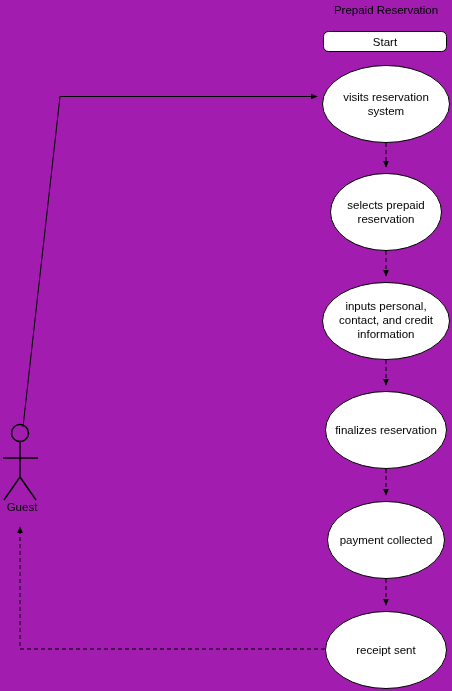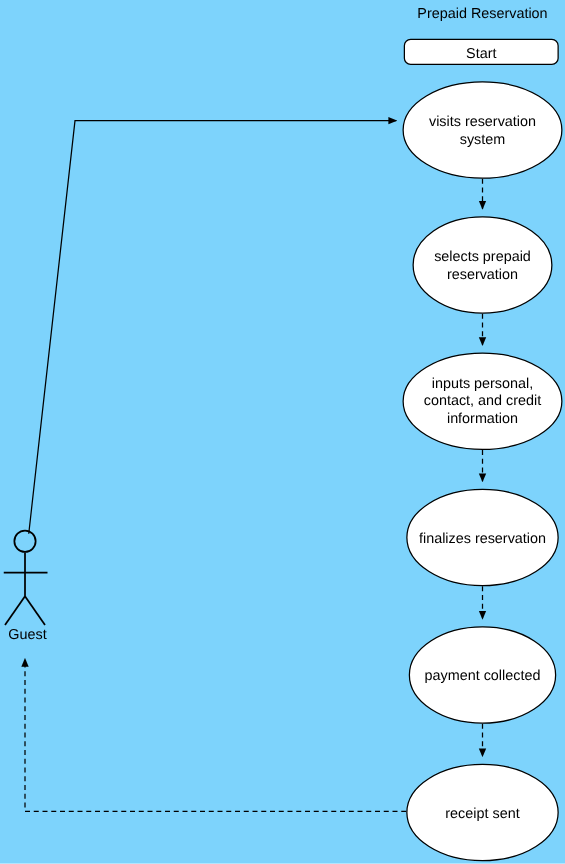--- a/index.html
+++ b/index.html
@@ -10,21 +10,21 @@
   body {
     font-family: "Liberation Sans", sans-serif;
     width: 452px;
     height: 691px;
     overflow: hidden;
   }
   #diagram-root {
     position: relative;
     width: 452px;
     height: 691px;
-    background: #7dd3fc;
+    background: #a21caf;
   }
   svg.canvas {
     position: absolute;
     top: 0;
     left: 0;
     width: 452px;
     height: 691px;
   }
   .node-label {
     font-family: "Liberation Sans", sans-serif;

